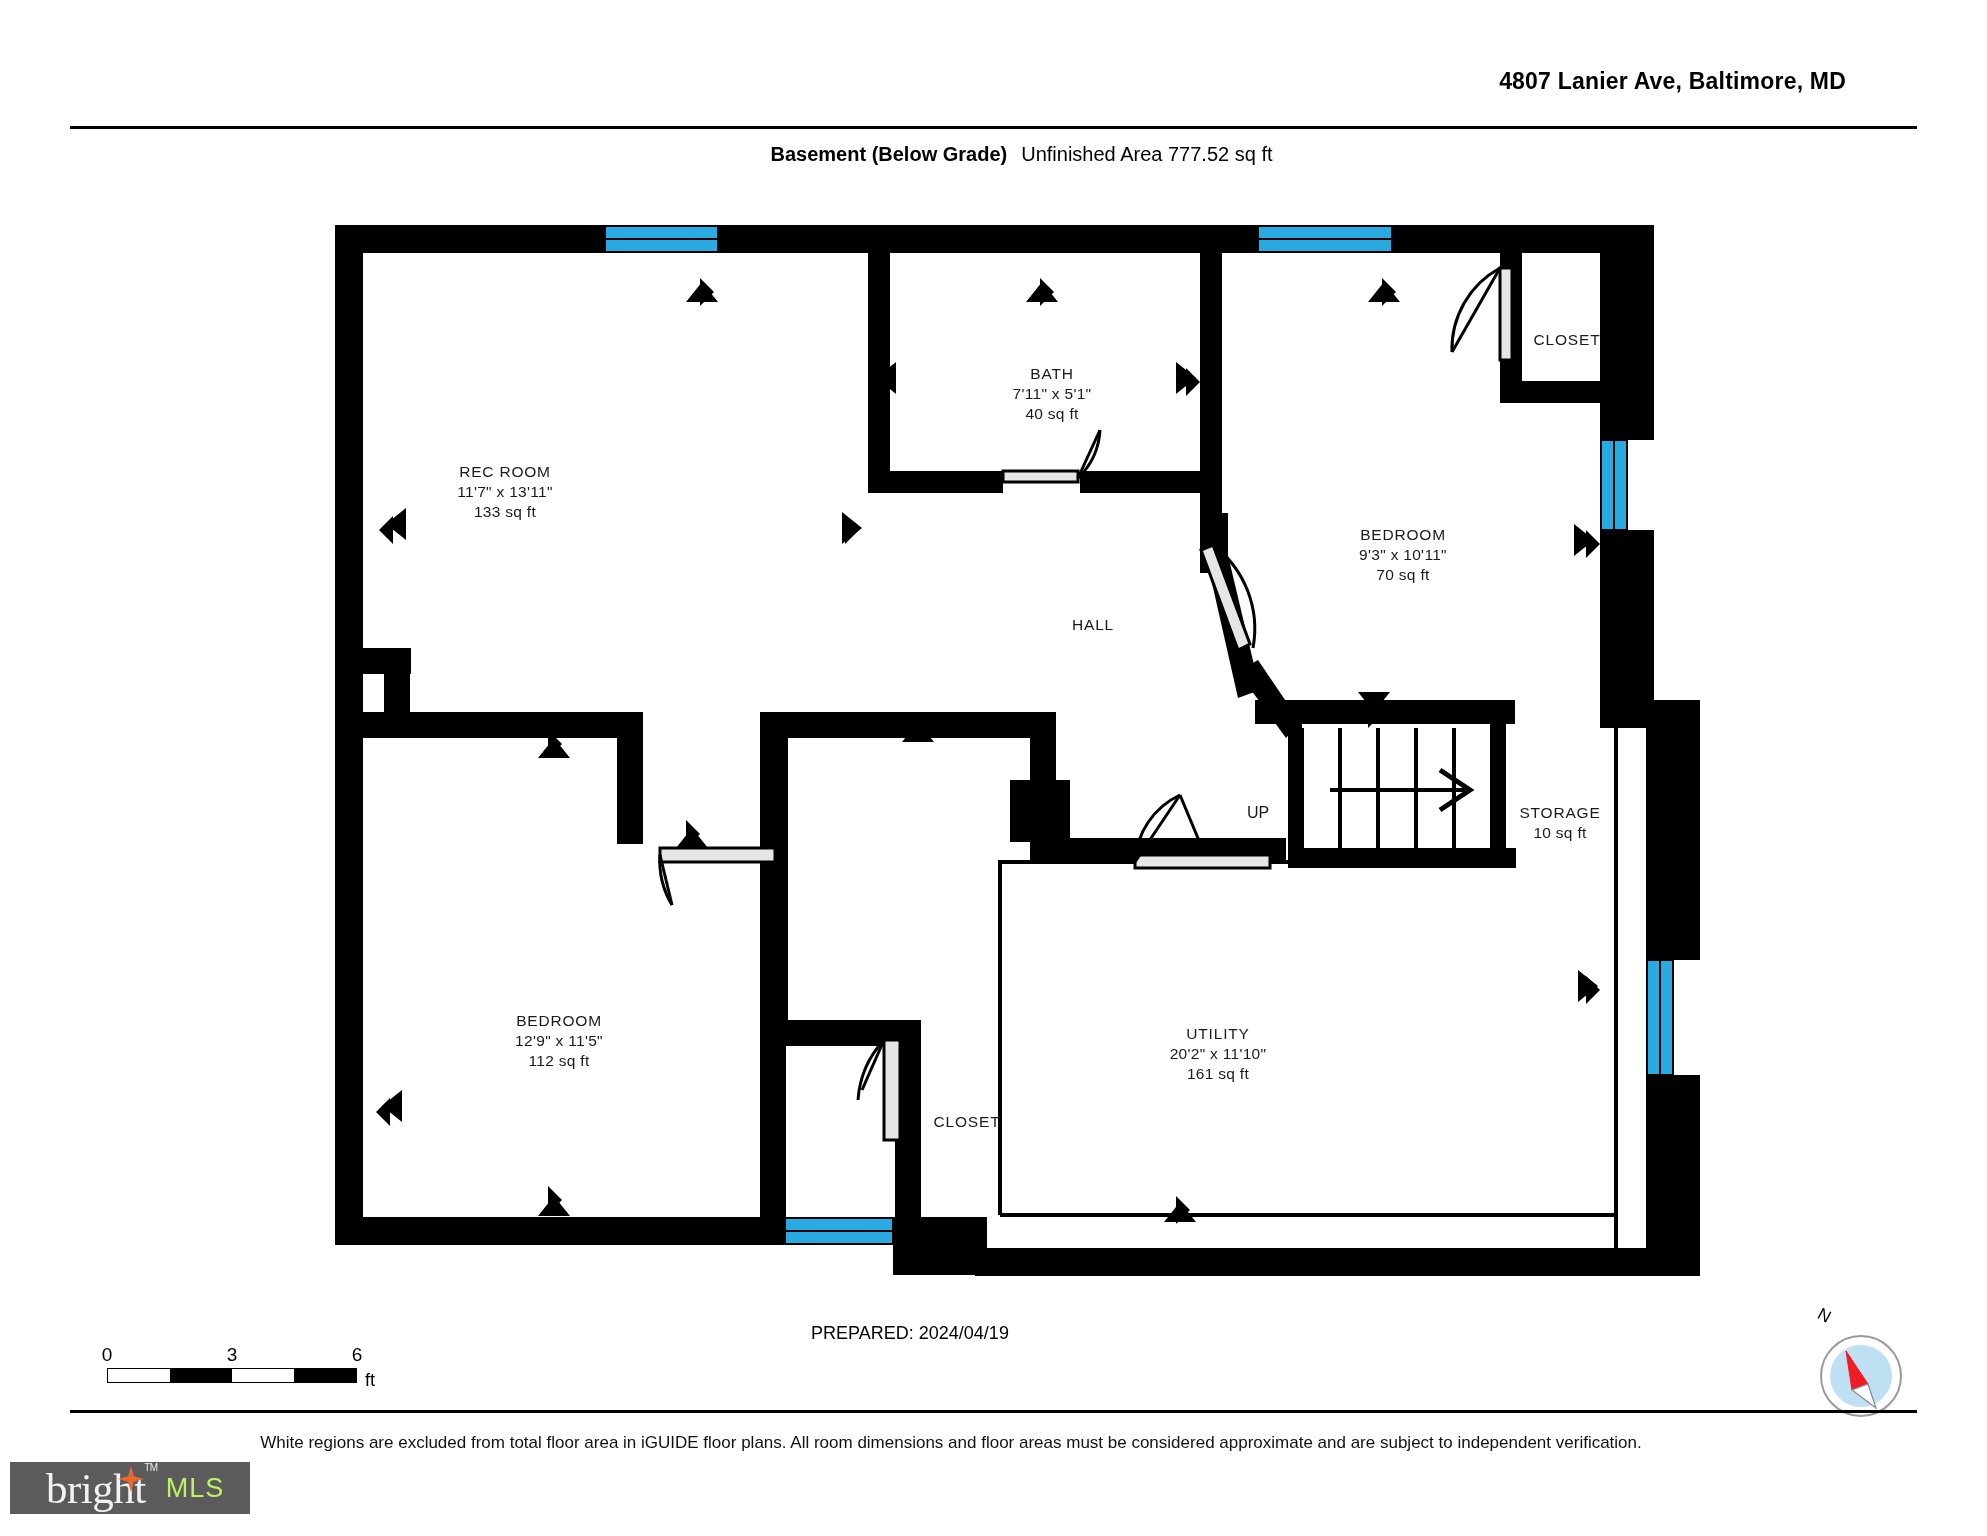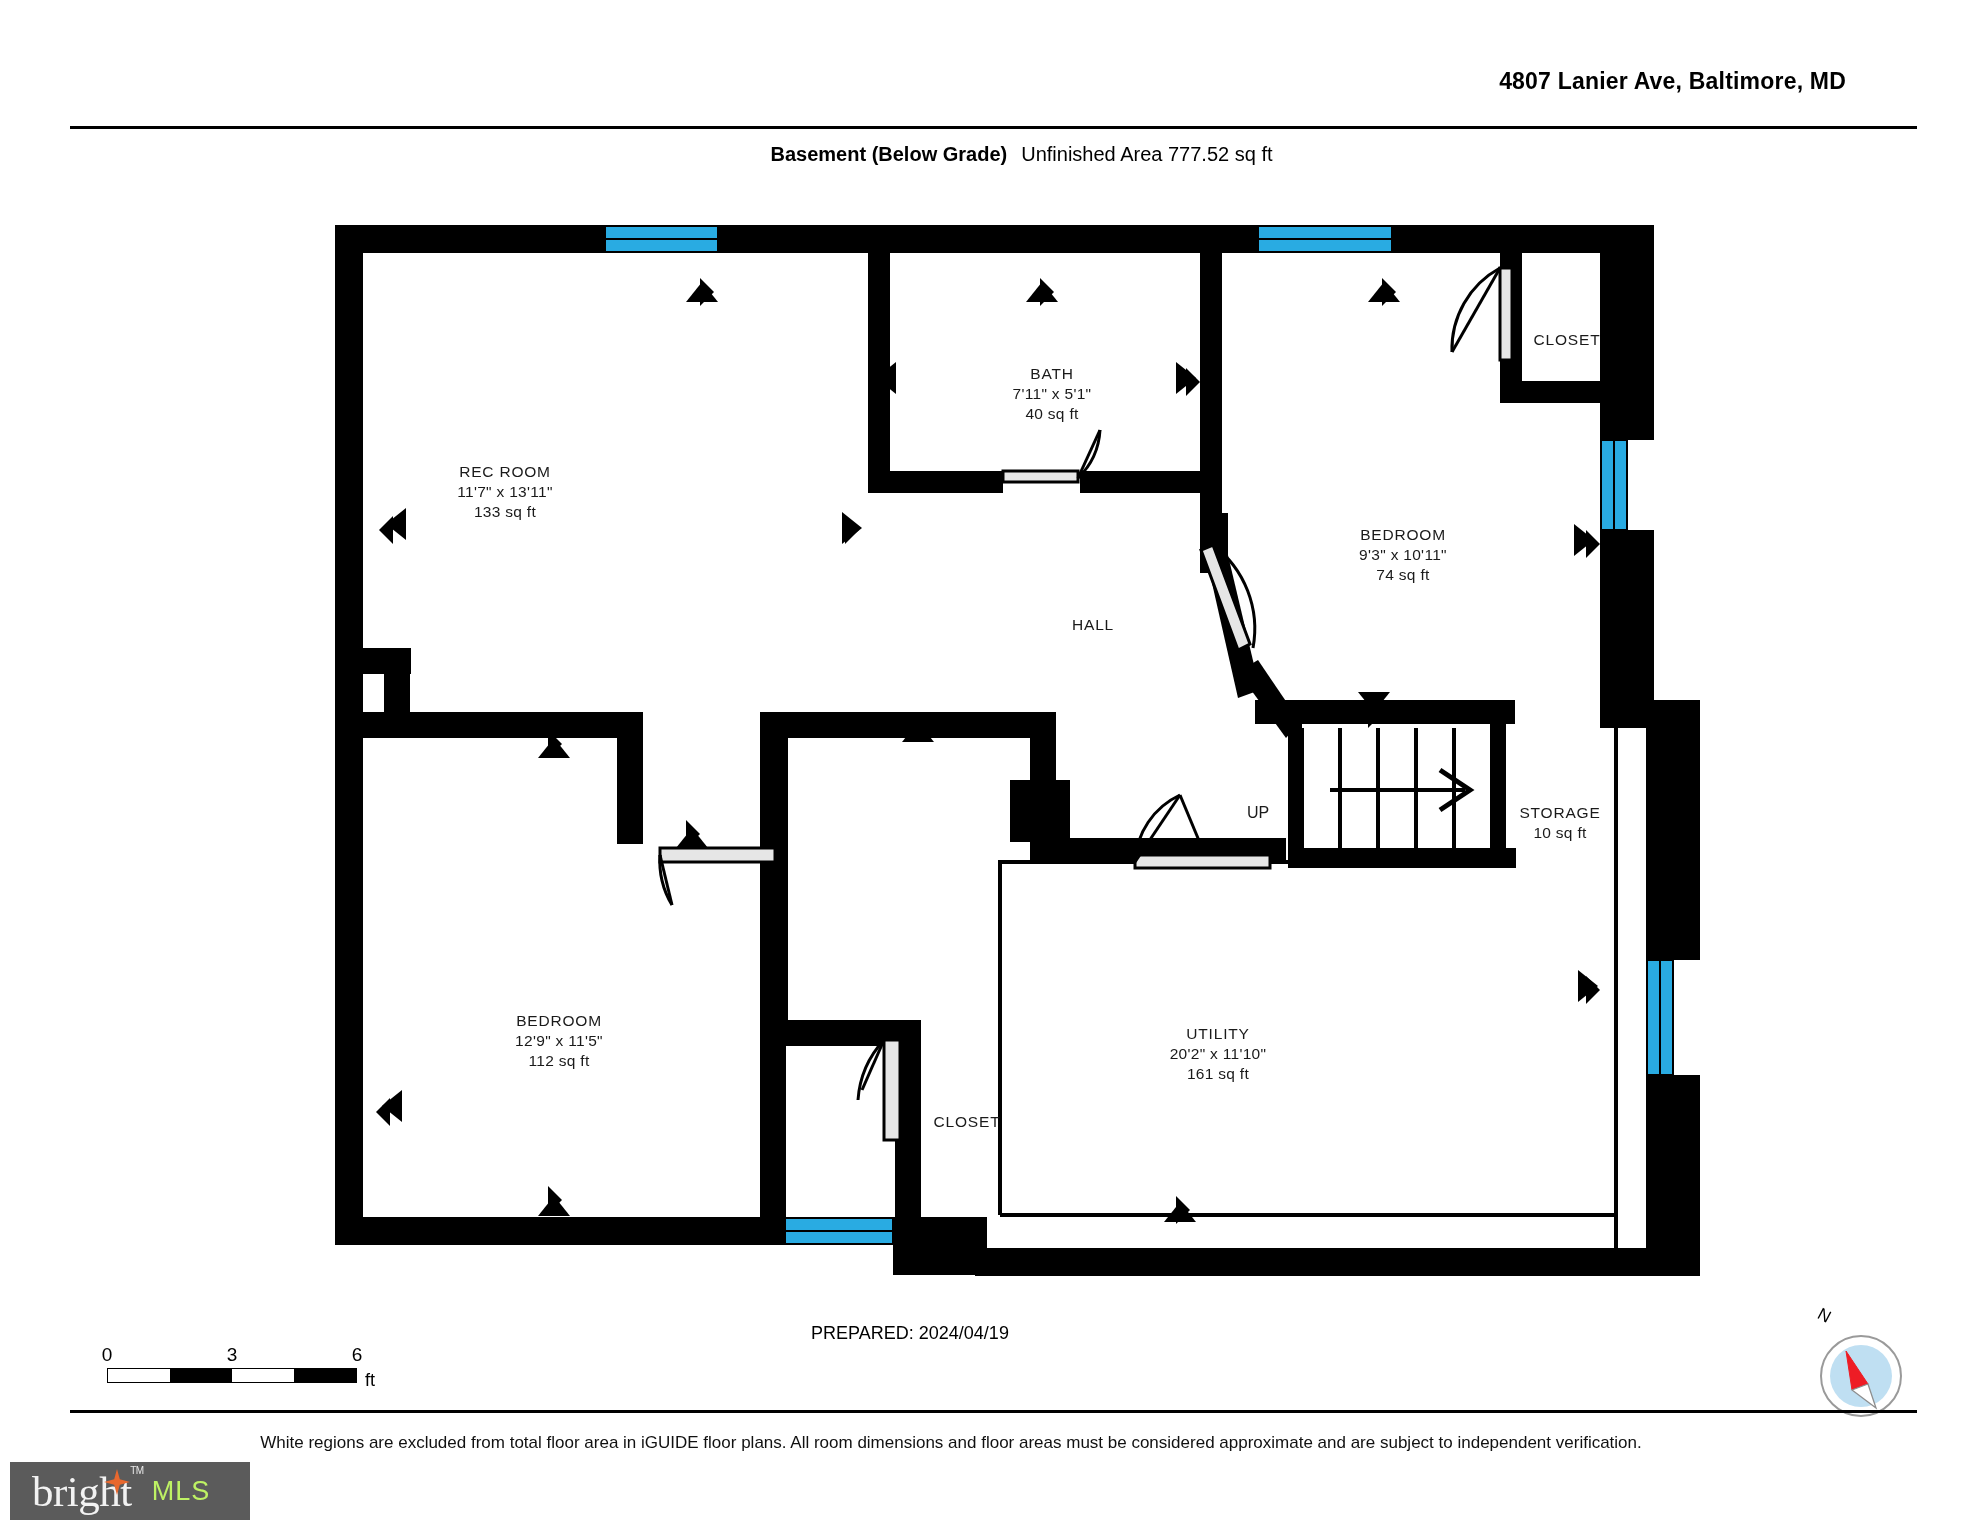--- a/index.html
+++ b/index.html
@@ -135,25 +135,25 @@
     color: #111;
     margin-top: 8px;
   }
 
   
   #mls-logo {
     position: absolute;
     left: 10px;
     top: 1462px;
     width: 240px;
-    height: 58px;
+    height: 52px;
     background: #5b5b5b;
     display: flex;
     align-items: center;
-    padding-left: 22px;
+    padding-left: 36px;
     box-sizing: border-box;
   }
   #mls-logo .bright-word {
     font-family: "Liberation Serif", serif;
     font-size: 43px;
     color: #f2f2f2;
     letter-spacing: -0.5px;
     position: relative;
   }
   #mls-logo .star {
@@ -410,21 +410,21 @@
   <div>133 sq ft</div>
 </div>
 <div class="room-label" style="left:1052px; top:364px; transform:translateX(-50%);">
   <div class="rl-name">BATH</div>
   <div>7'11" x 5'1"</div>
   <div>40 sq ft</div>
 </div>
 <div class="room-label" style="left:1403px; top:525px; transform:translateX(-50%);">
   <div class="rl-name">BEDROOM</div>
   <div>9'3" x 10'11"</div>
-  <div>74 sq ft</div>
+  <div>70 sq ft</div>
 </div>
 <div class="room-label" style="left:1093px; top:615px; transform:translateX(-50%);">
   <div class="rl-name">HALL</div>
 </div>
 <div class="room-label" style="left:1567px; top:330px; transform:translateX(-50%);">
   <div class="rl-name">CLOSET</div>
 </div>
 <div class="room-label" style="left:1560px; top:803px; transform:translateX(-50%);">
   <div class="rl-name">STORAGE</div>
   <div>10 sq ft</div>

